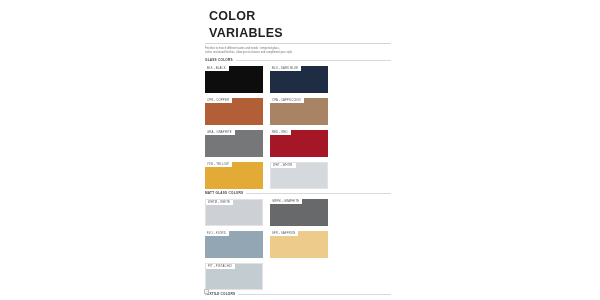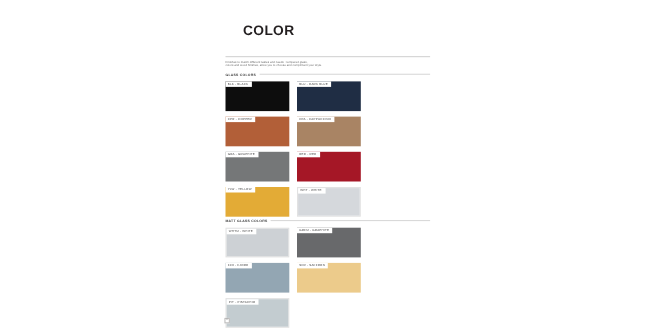--- a/index.html
+++ b/index.html
@@ -38,21 +38,21 @@
   
   #doc-header {
     padding: 6px 6px 0 6px;
   }
   .doc-title {
     font-size: 12.5px;
     font-weight: bold;
     letter-spacing: 0.3px;
     color: #231f20;
     line-height: 12.5px;
-    margin: 16px;
+    margin: 4px;
     font-family: "Liberation Sans", sans-serif;
   }
   .title-rule {
     height: 1px;
     background: #d3d3d3;
     margin: 3px 0 3px 0;
     width: 100%;
   }
   .doc-intro {
     font-size: 2.6px;
@@ -144,20 +144,21 @@
   }
 </style>
 </head>
 <body>
 
 <div id="page">
   <div id="sheet">
 
     <div id="doc-header">
       <div class="doc-title">COLOR</div>
+      <div class="doc-title">VARIABLES</div>
       <div class="title-rule"></div>
       <div class="doc-intro">
         <span>Finishes to match different tastes and needs : tempered glass,</span>
         <span>colors and wood finishes, allow you to choose and compliment your style.</span>
       </div>
     </div>
 
     <div id="sections-root">
         <div class="section">
           <div class="section-head">

